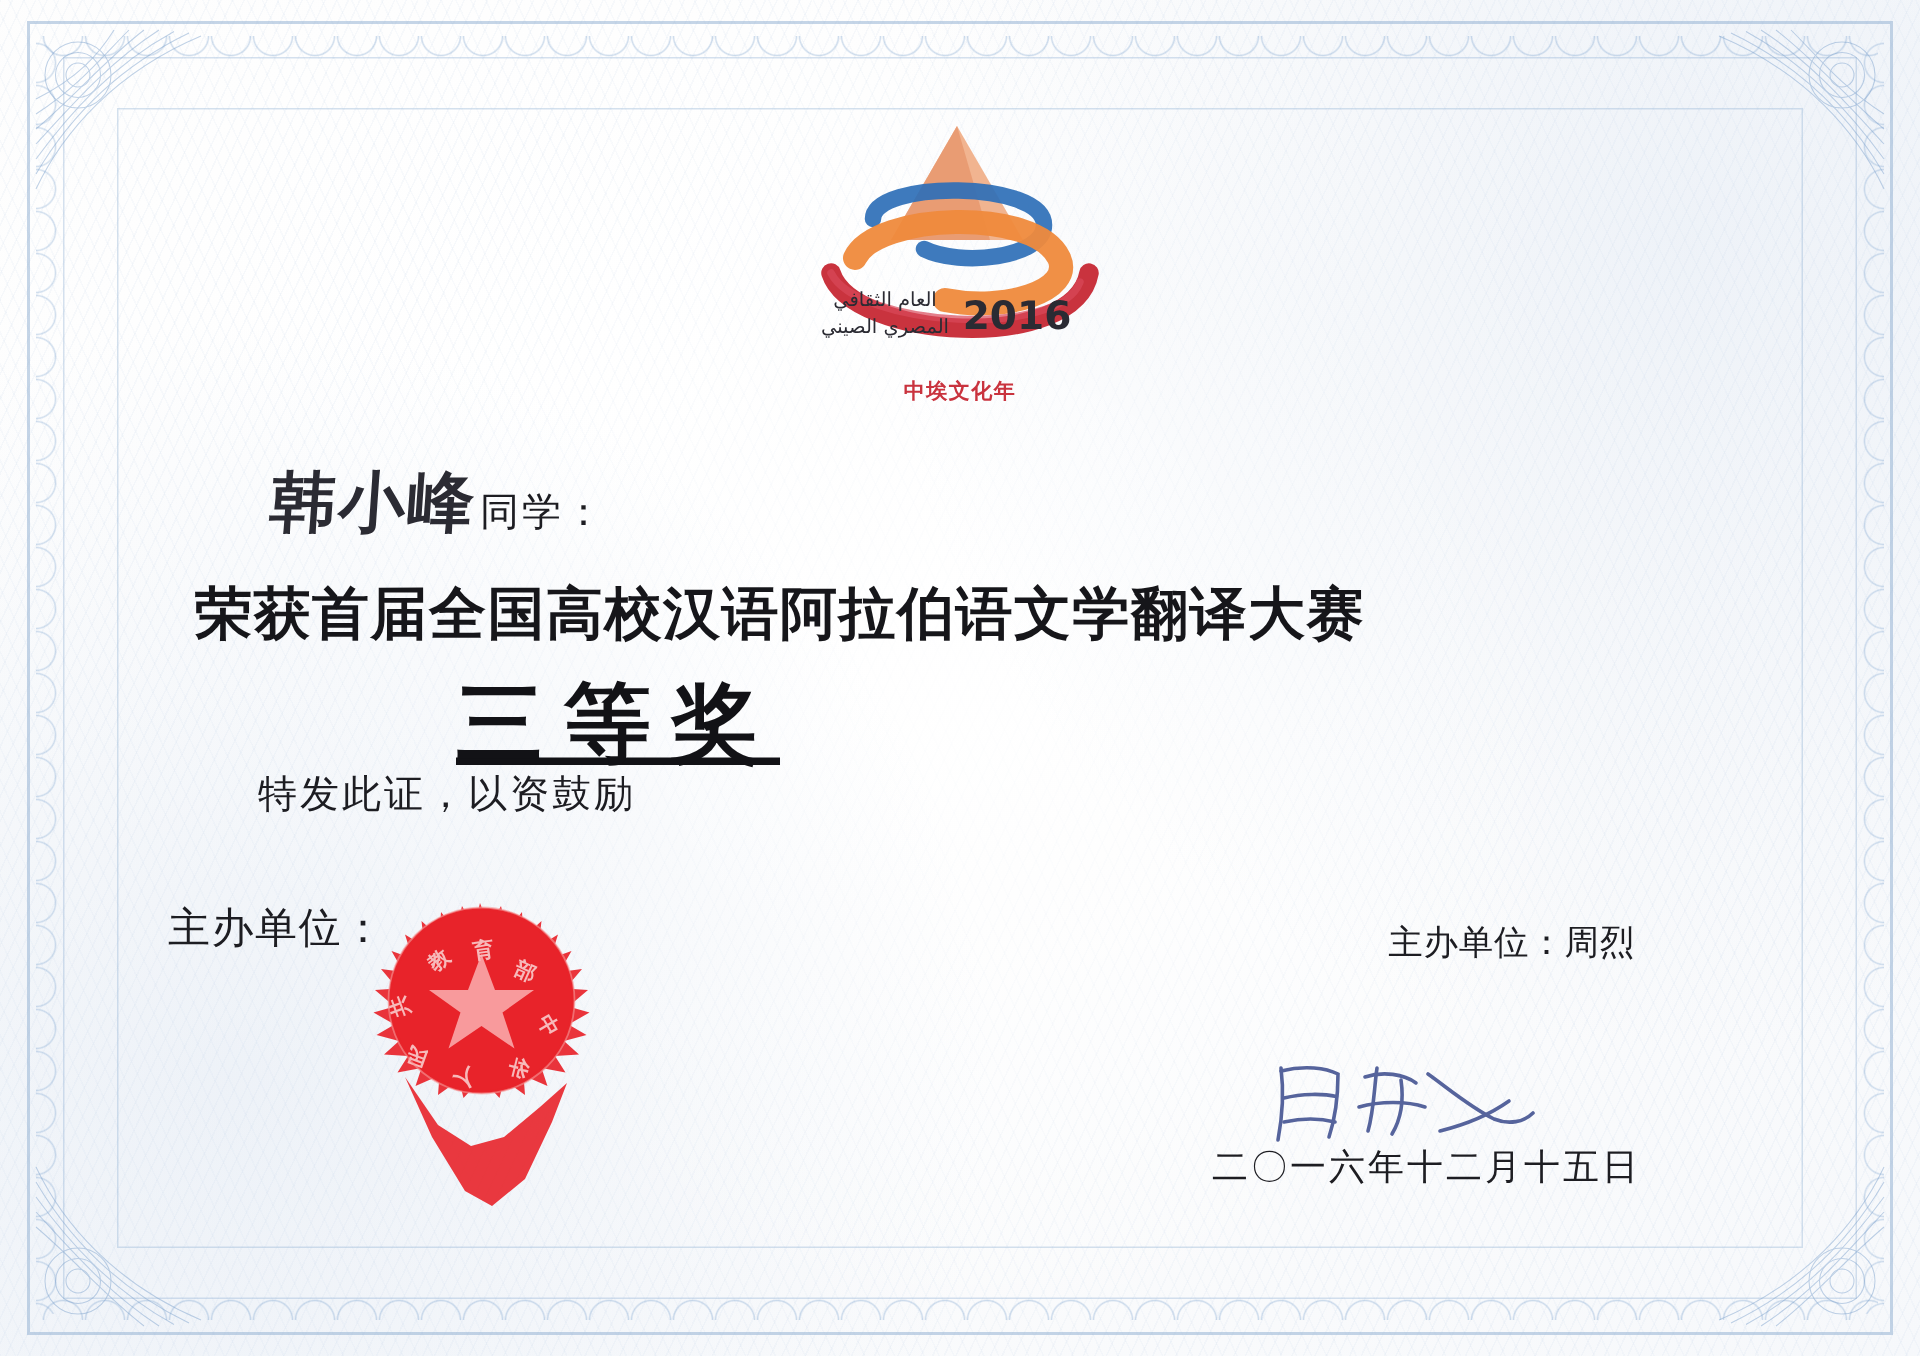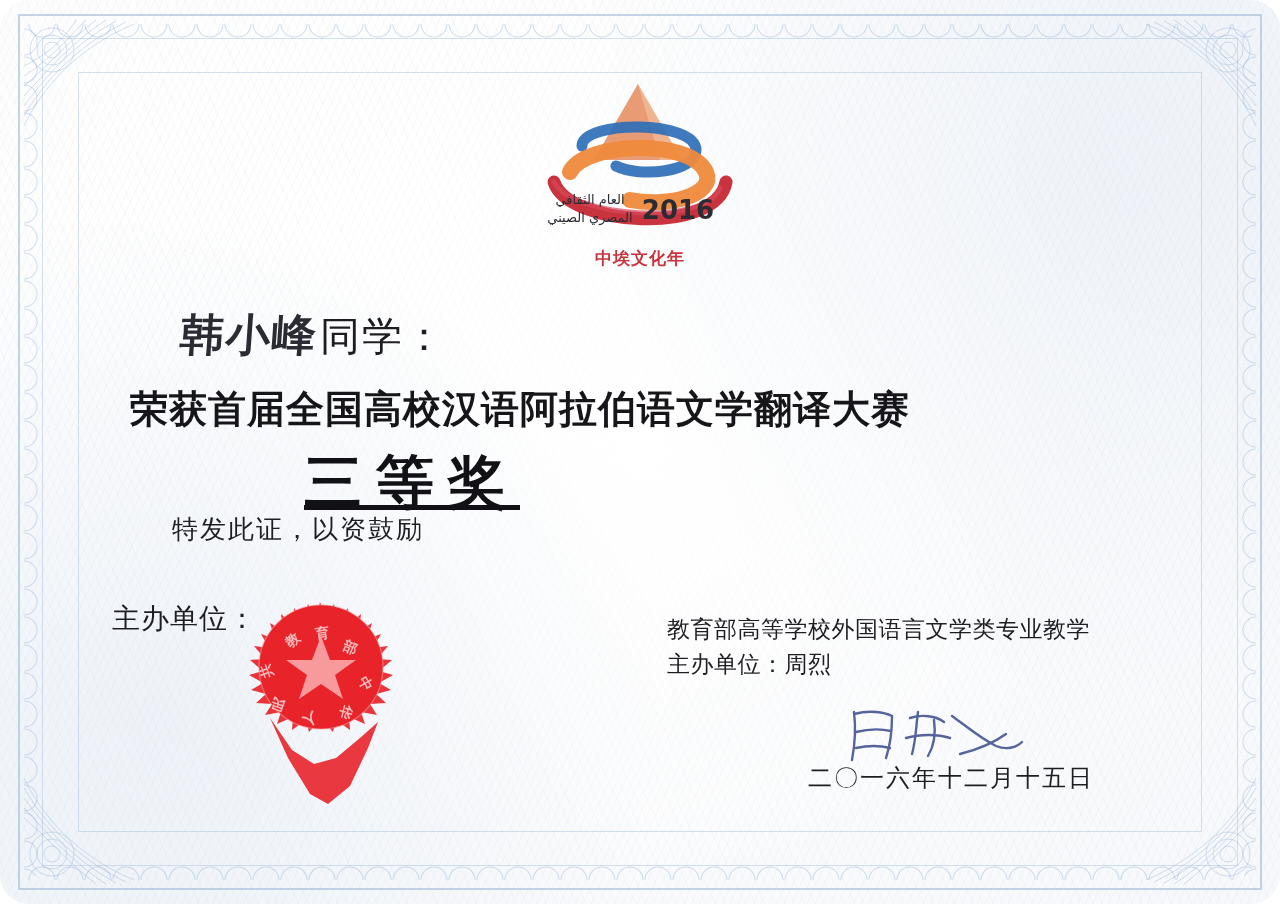--- a/index.html
+++ b/index.html
@@ -16,21 +16,20 @@
   }
 
   
   .certificate {
     position: relative;
     width: 1280px;
     height: 904px;
     background:
       radial-gradient(ellipse at 30% 25%, #ffffff 0%, #fdfdfd 45%, #f6f8fb 100%);
     overflow: hidden;
-    border-radius: 29px;
   }
 
   
   .paper-wash {
     position: absolute;
     inset: 0;
     background:
       repeating-linear-gradient(115deg, rgba(180,200,225,0.10) 0px, rgba(180,200,225,0.10) 1px, rgba(255,255,255,0) 1px, rgba(255,255,255,0) 7px),
       repeating-linear-gradient(65deg, rgba(185,205,230,0.09) 0px, rgba(185,205,230,0.09) 1px, rgba(255,255,255,0) 1px, rgba(255,255,255,0) 9px);
     pointer-events: none;
@@ -113,21 +112,21 @@
     top: 76px;
     transform: translateX(-50%);
     width: 240px;
     height: 200px;
     text-align: center;
   }
   .emblem-caption-cn {
     position: absolute;
     left: 0; right: 0;
     bottom: 6px;
-    font-size: 17px;
+    font-size: 14px;
     letter-spacing: 1px;
     color: #c9333e;
     font-family: "DejaVu Sans", "Liberation Sans", sans-serif;
     font-weight: bold;
   }
 
   
   .recipient {
     position: absolute;
     left: 180px;
@@ -139,21 +138,21 @@
   .recipient-name {
     font-family: "DejaVu Serif", "Liberation Serif", serif;
     font-size: 44px;
     color: #2b2b33;
     letter-spacing: 2px;
     font-weight: 600;
     transform: skewX(-4deg);
   }
   .recipient-suffix {
     font-family: "DejaVu Sans", "Liberation Sans", sans-serif;
-    font-size: 40px;
+    font-size: 26px;
     color: #1d1d22;
     letter-spacing: 2px;
   }
 
   .award-line {
     position: absolute;
     left: 50%;
     transform: translateX(-50%);
     top: 384px;
     width: 1020px;
@@ -370,21 +369,20 @@
       <text x="76" y="104" transform="rotate(200 76 104)">民</text>
       <text x="63" y="78" transform="rotate(250 63 78)">共</text>
     </g>
 
     <circle cx="111" cy="69" r="62" fill="none" stroke="#f6999a" stroke-width="1.2" opacity="0.6"></circle>
 
     <polygon fill="#e8232a" opacity="0.9" points="60,120 78,160 100,196 118,206 140,188 158,150 168,124 150,140 126,160 104,166 82,152"></polygon>
   </svg>
 
   <div class="signatory">
-    <div>教育部高等学校外国语言文学类专业教学</div>
     <div>主办单位：周烈</div>
   </div>
 
   <svg class="signature" viewBox="0 0 190 70">
     <g fill="none" stroke="#3a4a8c" stroke-width="2.4" stroke-linecap="round">
       <path d="M14 12 C 16 28, 15 44, 12 60"></path>
       <path d="M14 14 C 30 10, 44 12, 52 16 C 52 30, 50 46, 46 58"></path>
       <path d="M16 32 C 28 29, 42 29, 51 31"></path>
       <path d="M16 48 C 30 45, 42 46, 50 48"></path>
       <path d="M70 18 C 82 14, 96 16, 104 22"></path>

